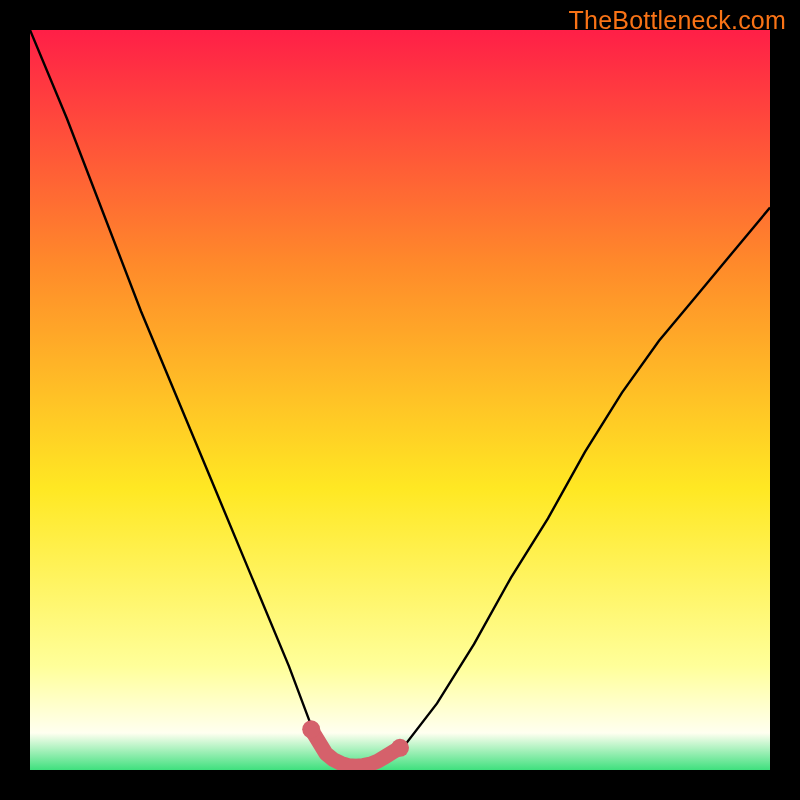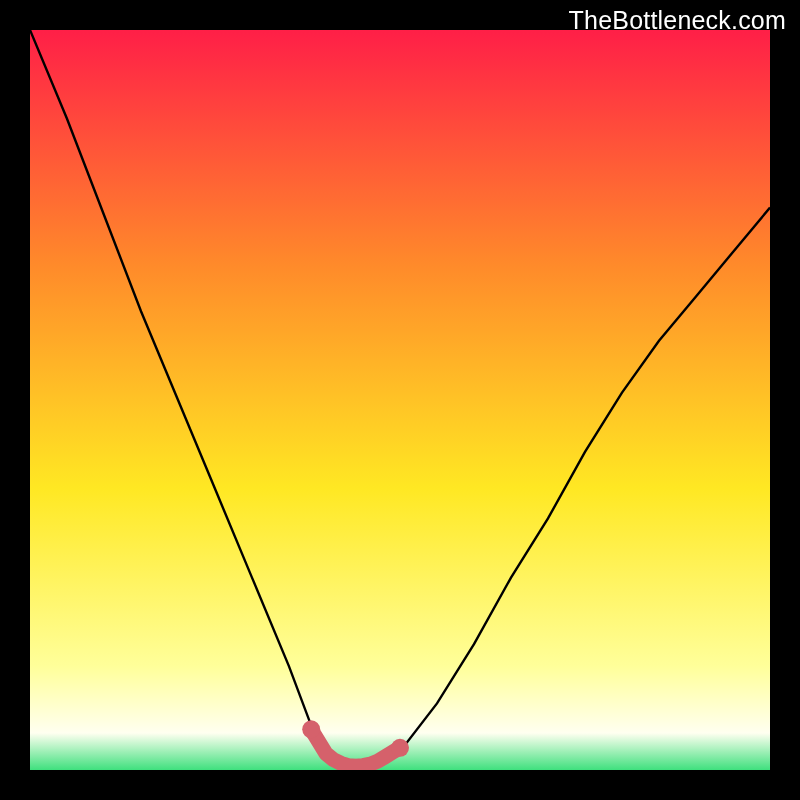--- a/index.html
+++ b/index.html
@@ -16,21 +16,21 @@
     left: 0;
     top: 0;
     width: 800px;
     height: 800px;
     background: #000;
   }
   .watermark {
     position: absolute;
     top: 6px;
     right: 14px;
-    color: #ffffff;
+    color: #f97316;
     font-size: 25px;
     letter-spacing: 0.2px;
     font-weight: 500;
   }
   svg.plot {
     position: absolute;
     left: 30px;
     top: 30px;
     width: 740px;
     height: 740px;

